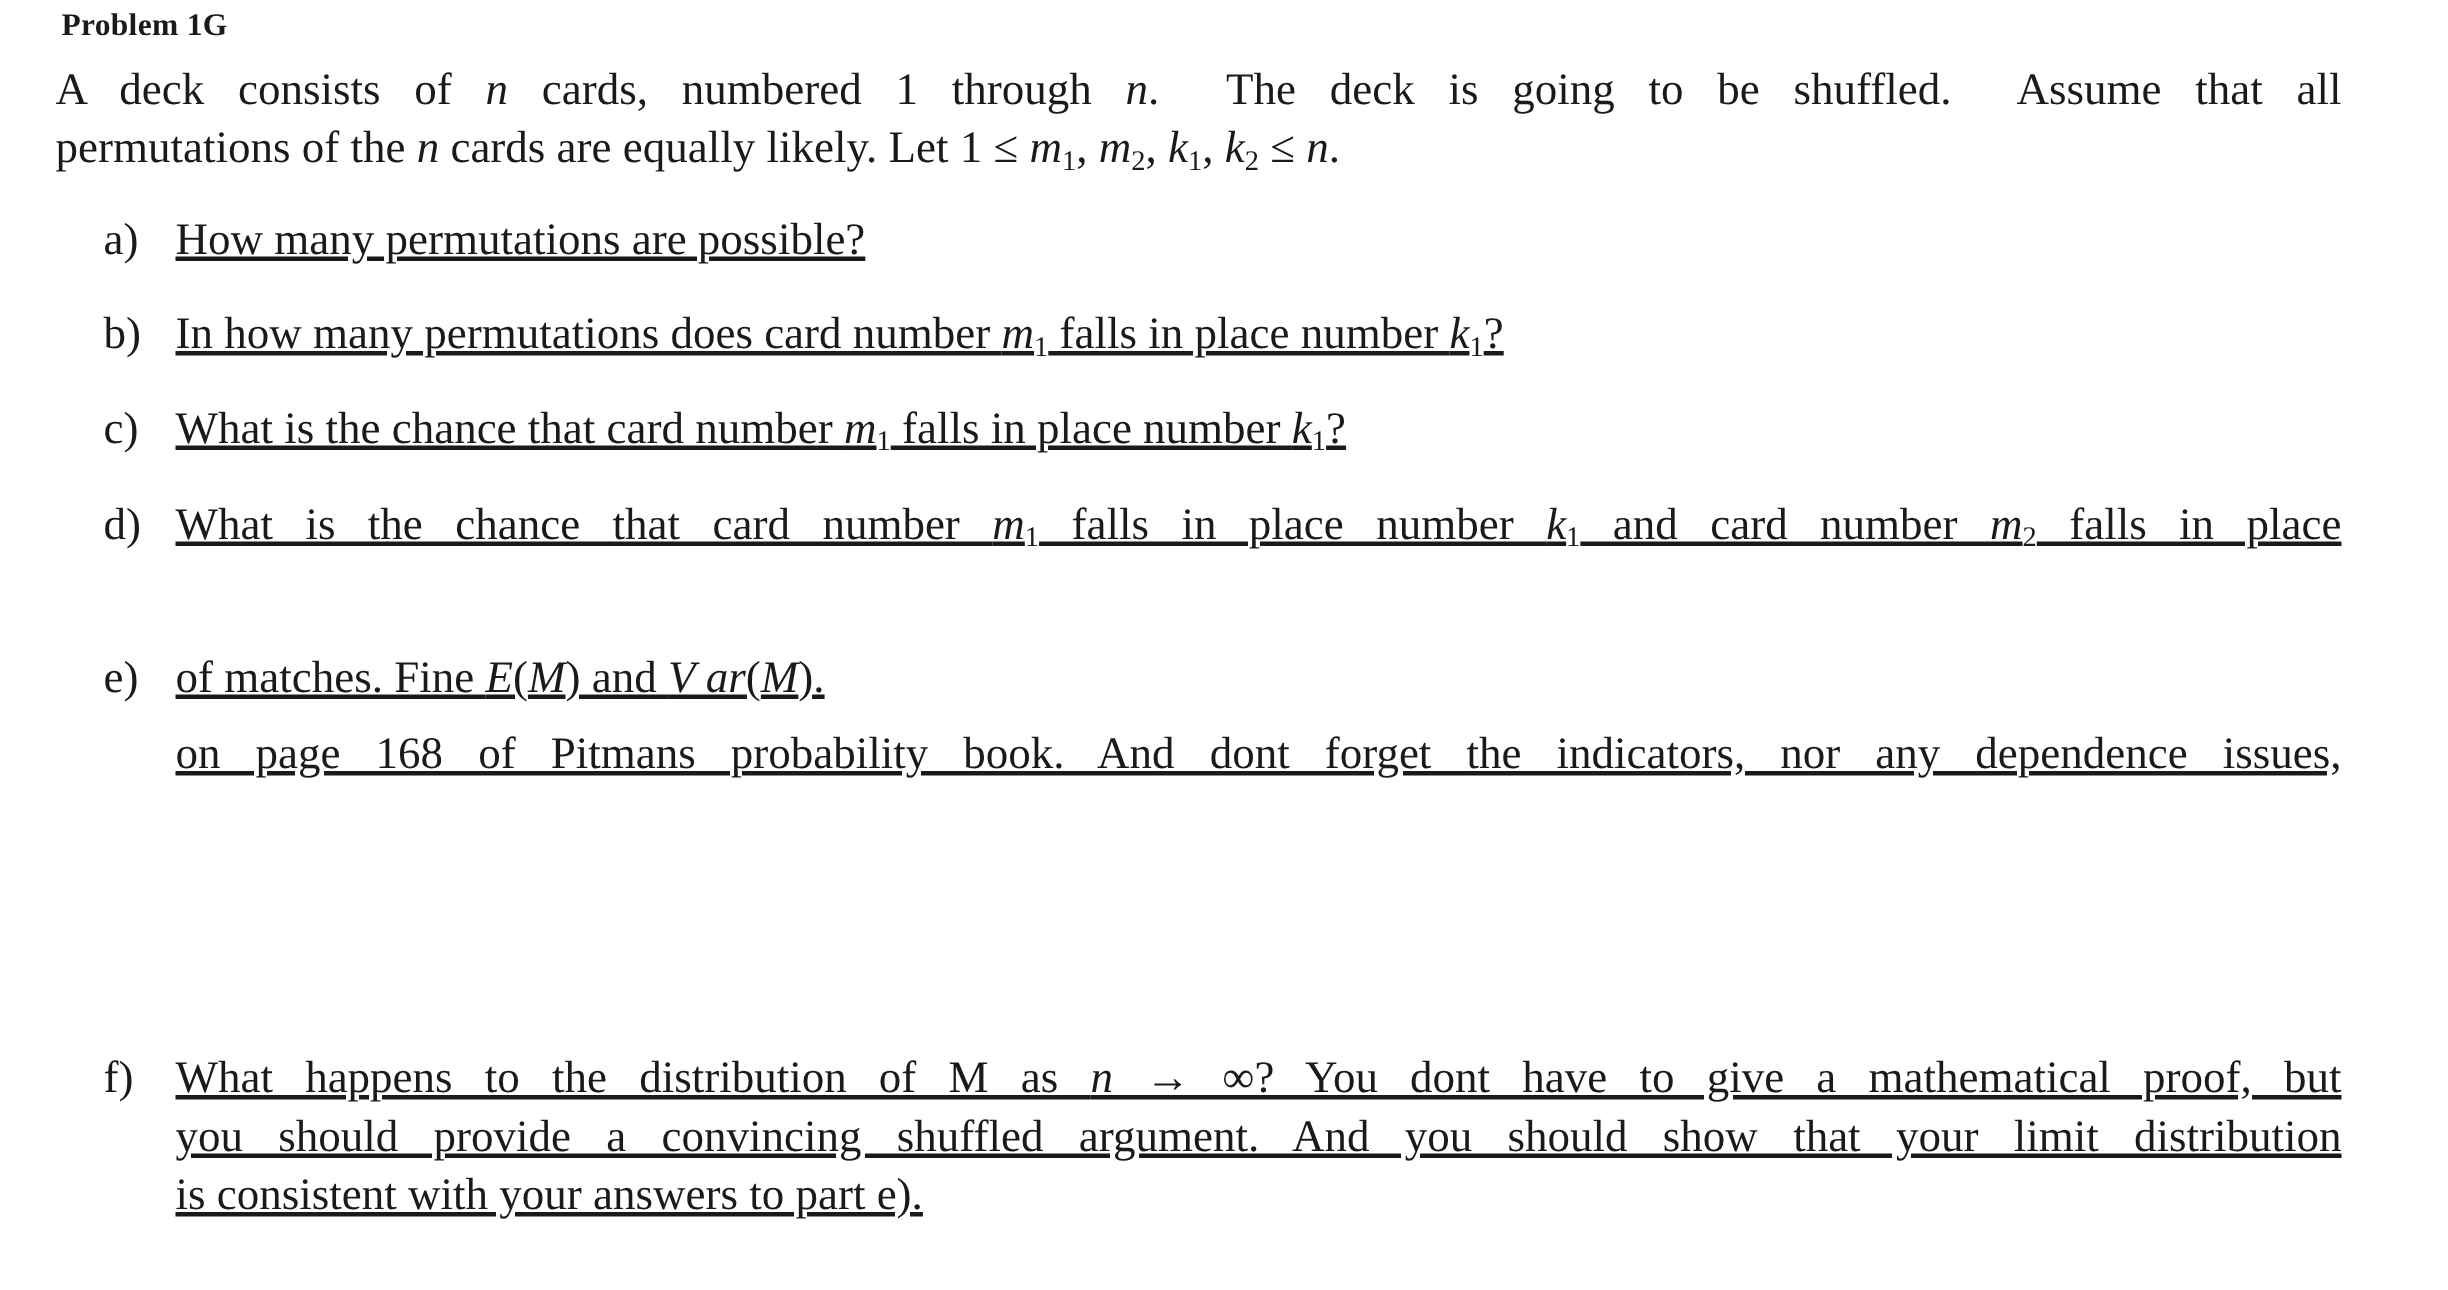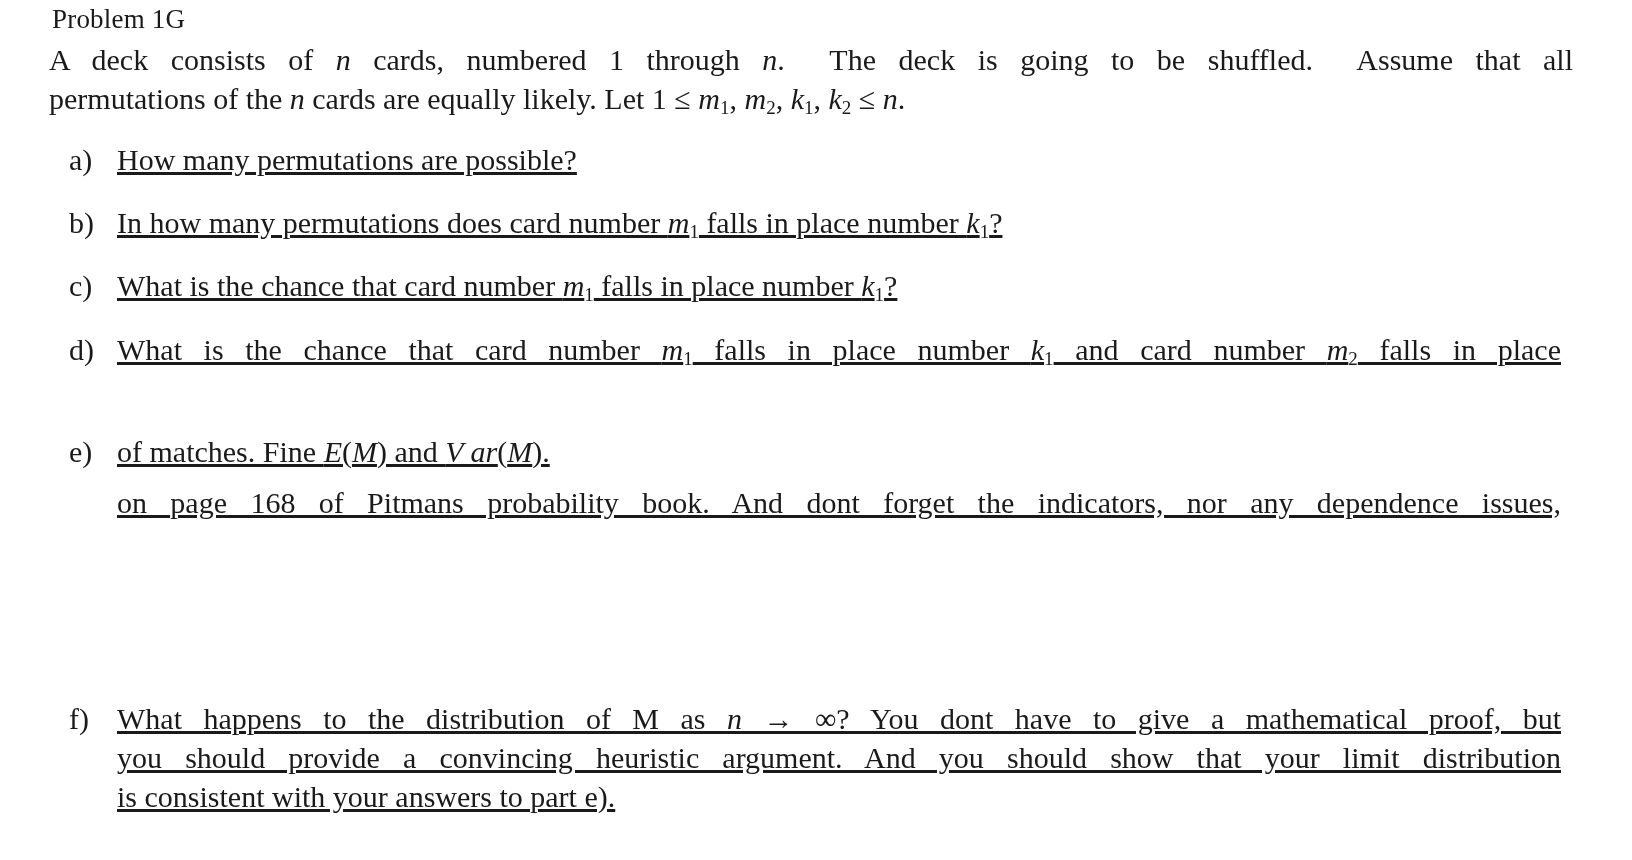--- a/index.html
+++ b/index.html
@@ -16,30 +16,30 @@
       color: #1a1a1a;
     }
     .page {
       position: absolute;
       left: 37px;
       top: 0;
       width: 1524px;
     }
     .title {
       position: absolute;
-      left: 15px;
+      left: 4px;
       top: 4px;
-      font-size: 27px;
-      font-weight: normal;
+      font-size: 21px;
+      font-weight: bold;
       letter-spacing: 0.2px;
       white-space: nowrap;
     }
     .intro {
       position: absolute;
-      left: 12px;
+      left: 0;
       top: 40px;
       width: 1524px;
       font-size: 30px;
       line-height: 39px;
       text-align: justify;
       text-align-last: left;
     }
     .intro-line {
       display: block;
       white-space: nowrap;
@@ -137,18 +137,18 @@
       <div class="hint">
         <span class="line j">on page 168 of Pitmans probability book. And dont forget the indicators, nor any dependence issues,</span>
       </div>
     </div>
   </div>
 
   <div class="item" style="top:699px;">
     <span class="item-label">f)</span>
     <div class="item-body">
       <span class="line j">What happens to the distribution of M as <span class="math">n</span> → ∞? You dont have to give a mathematical proof, but</span>
-      <span class="line j">you should provide a convincing heuristic argument. And you should show that your limit distribution</span>
+      <span class="line j">you should provide a convincing shuffled argument. And you should show that your limit distribution</span>
       <span class="line">is consistent with your answers to part e).</span>
     </div>
   </div>
 
 </div>
 
 </body></html>

